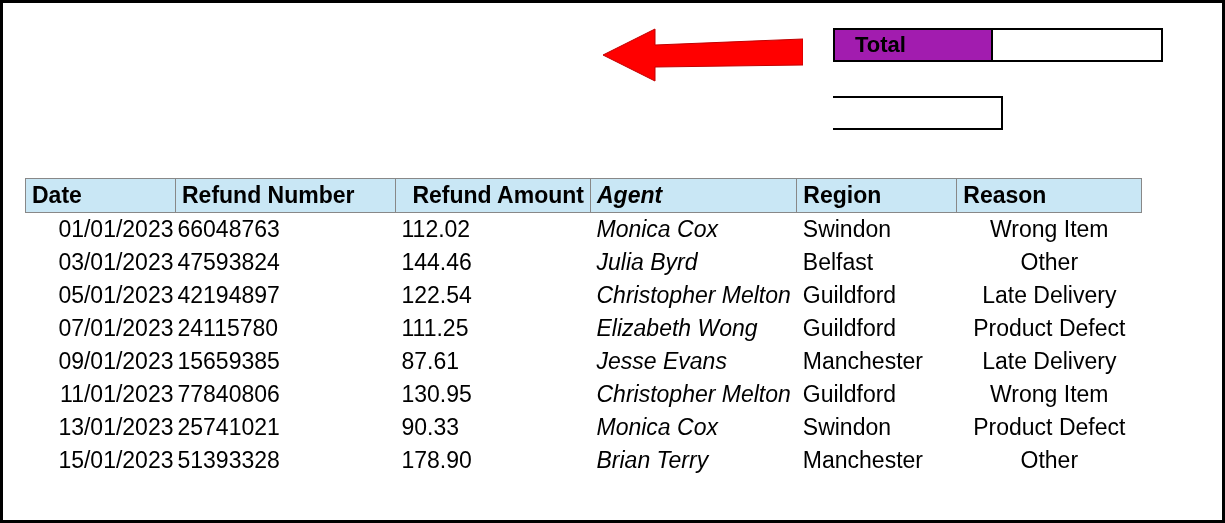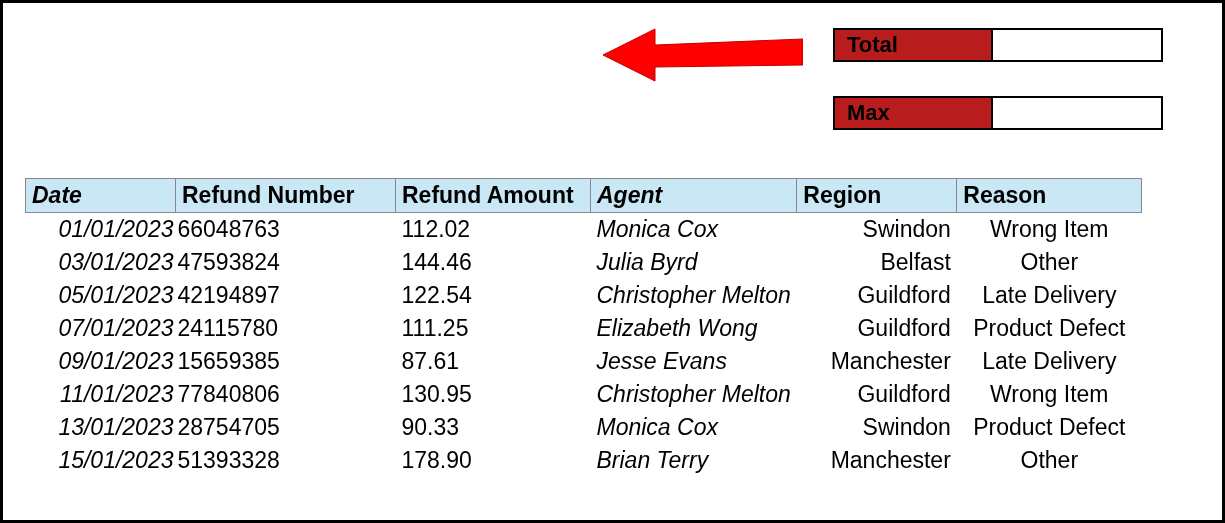--- a/index.html
+++ b/index.html
@@ -18,25 +18,25 @@
     overflow: hidden;
   }
   .summary-box {
     position: absolute;
     height: 34px;
     display: flex;
   }
   .summary-label {
     width: 160px;
     height: 34px;
-    background: #b91c1c;
+    background: #a21caf;
     border: 2px solid #000;
     font-weight: bold;
     font-size: 22px;
-    padding: 2px 12px;
+    padding: 2px 20px;
     display: flex;
     align-items: center;
   }
   .summary-value {
     width: 170px;
     height: 34px;
     border: 2px solid #000;
     border-left: none;
     background: #fff;
   }
@@ -61,58 +61,57 @@
     text-align: left;
     font-weight: bold;
     padding: 3px 6px;
     font-size: 23px;
   }
   .data-table td {
     padding: 3px 6px;
     font-size: 23px;
     white-space: nowrap;
   }
-  .col-date { width: 150px; text-align: right; font-style: italic; }
+  .col-date { width: 150px; text-align: right; }
   td.col-date { padding-right: 2px; }
   .col-refnum { width: 220px; text-align: left; }
   td.col-refnum { padding-left: 2px; }
   .col-amount { width: 195px; }
   td.col-amount { padding-right: 10px; }
   .col-agent { width: 203px; text-align: left; font-style: italic; }
-  .col-region { width: 160px; text-align: right; }
+  .col-region { width: 160px; text-align: left; }
   .col-reason { width: 185px; text-align: center; }
 </style>
 </head>
 <body>
 
 <div class="frame">
 
   <div class="summary-box" style="left:830px; top:25px;">
     <div class="summary-label">Total</div>
     <div class="summary-value"></div>
   </div>
 
   <div class="summary-box" style="left:830px; top:93px;">
-    <div class="summary-label">Max</div>
     <div class="summary-value"></div>
   </div>
 
   <svg class="arrow" viewBox="0 0 200 60">
     <defs></defs>
     <g fill="#ff0000" stroke="#c00000" stroke-width="1">
       <polygon points="0,30 52,4 52,20 200,14 200,40 52,42 52,56"></polygon>
     </g>
   </svg>
 
   <table class="data-table">
     <thead>
       <tr>
         <th class="col-date" style="text-align:left;">Date</th>
         <th class="col-refnum">Refund Number</th>
-        <th class="col-amount" style="text-align:left;">Refund Amount</th>
+        <th class="col-amount" style="text-align:right;">Refund Amount</th>
         <th class="col-agent">Agent</th>
         <th class="col-region">Region</th>
         <th class="col-reason">Reason</th>
       </tr>
     </thead>
     <tbody>
       <tr>
         <td class="col-date">01/01/2023</td>
         <td class="col-refnum">66048763</td>
         <td class="col-amount">112.02</td>
@@ -155,21 +154,21 @@
       <tr>
         <td class="col-date">11/01/2023</td>
         <td class="col-refnum">77840806</td>
         <td class="col-amount">130.95</td>
         <td class="col-agent">Christopher Melton</td>
         <td class="col-region">Guildford</td>
         <td class="col-reason">Wrong Item</td>
       </tr>
       <tr>
         <td class="col-date">13/01/2023</td>
-        <td class="col-refnum">28754705</td>
+        <td class="col-refnum">25741021</td>
         <td class="col-amount">90.33</td>
         <td class="col-agent">Monica Cox</td>
         <td class="col-region">Swindon</td>
         <td class="col-reason">Product Defect</td>
       </tr>
       <tr>
         <td class="col-date">15/01/2023</td>
         <td class="col-refnum">51393328</td>
         <td class="col-amount">178.90</td>
         <td class="col-agent">Brian Terry</td>

